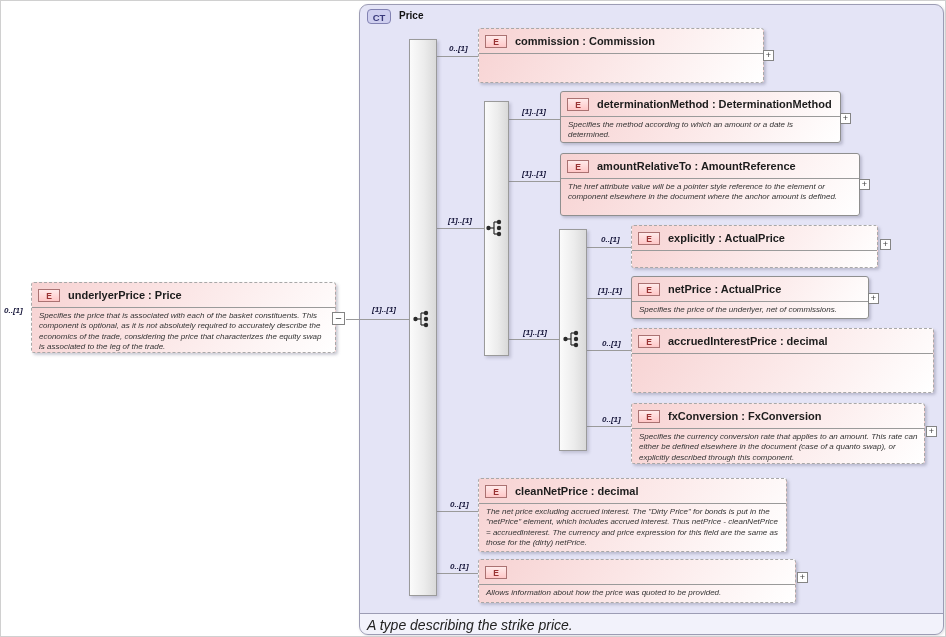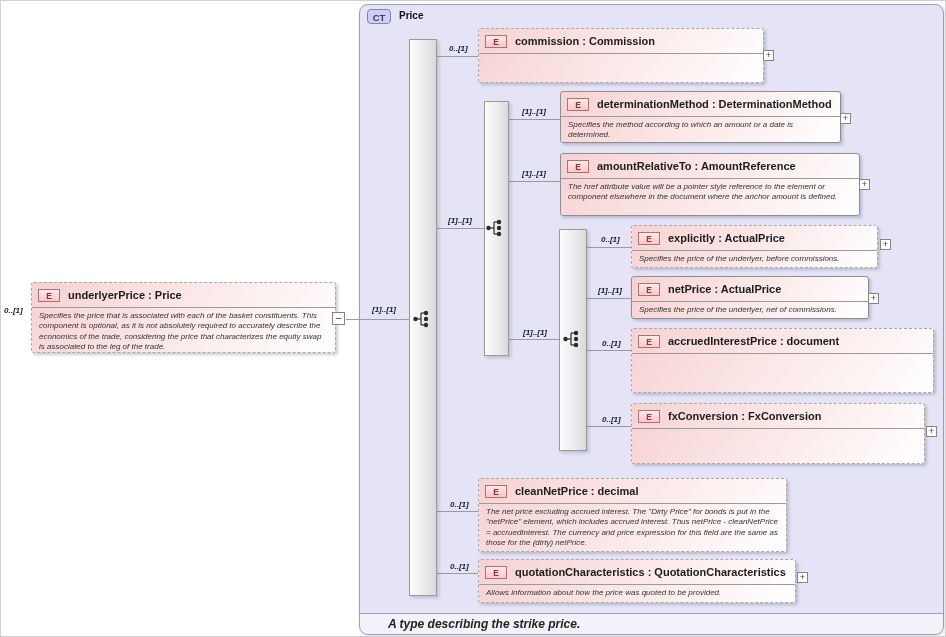--- a/index.html
+++ b/index.html
@@ -12,21 +12,21 @@
   .ct-container{
     position:absolute;left:358px;top:3px;width:585px;height:631px;
     background:#e4e4f6;border:1px solid #9c9cb4;border-radius:9px;
     box-sizing:border-box;box-shadow:1px 1px 3px rgba(120,120,140,.25);
   }
   .ct-footer-strip{
     position:absolute;left:359px;top:613px;width:583px;height:20px;
     background:rgba(255,255,255,.5);border-radius:0 0 8px 8px;
   }
   .ct-footer-line{position:absolute;left:359px;top:612px;width:583px;height:1px;background:#9c9cb4;}
-  .ct-footnote{position:absolute;left:387px;top:616px;font-style:italic;font-size:12px;color:#222;font-weight:bold;}
+  .ct-footnote{position:absolute;left:366px;top:616px;font-style:italic;font-size:14px;color:#222;}
   .ct-badge{
     position:absolute;left:366px;top:8px;width:24px;height:15px;
     background:#cfcfef;border:1px solid #8282b2;border-radius:4px;
     color:#38387a;font-weight:bold;font-size:9.5px;line-height:15px;text-align:center;box-sizing:border-box;
   }
   .ct-title{position:absolute;left:398px;top:9px;font-weight:bold;font-size:10px;color:#111;}
   
   .el-box{
     position:absolute;box-sizing:border-box;border-radius:3px;overflow:hidden;
     border:1px dashed #a8a8a8;
@@ -171,63 +171,62 @@
     <div class="el-desc">The href attribute value will be a pointer style reference to the element or component elsewhere in the document where the anchor amount is defined.</div>
   </div>
   <div class="plus" style="left:858px;top:178px">+</div>
 
   <div class="el-box" style="left:630px;top:224px;width:247px;height:43px">
     <div class="el-title">
       <span class="e-badge">E</span>
       <span>explicitly : ActualPrice</span>
     </div>
     <div class="el-sep"></div>
-    <div class="el-desc">Specifies the price of the underlyer, before commissions.</div>
   </div>
   <div class="plus" style="left:879px;top:238px">+</div>
 
   <div class="el-box solid" style="left:630px;top:275px;width:238px;height:43px">
     <div class="el-title">
       <span class="e-badge">E</span>
       <span>netPrice : ActualPrice</span>
     </div>
     <div class="el-sep"></div>
     <div class="el-desc">Specifies the price of the underlyer, net of commissions.</div>
   </div>
   <div class="plus" style="left:867px;top:292px">+</div>
 
   <div class="el-box" style="left:630px;top:327px;width:303px;height:65px">
     <div class="el-title">
       <span class="e-badge">E</span>
-      <span>accruedInterestPrice : document</span>
+      <span>accruedInterestPrice : decimal</span>
     </div>
     <div class="el-sep"></div>
   </div>
 
   <div class="el-box" style="left:630px;top:402px;width:294px;height:61px">
     <div class="el-title">
       <span class="e-badge">E</span>
       <span>fxConversion : FxConversion</span>
     </div>
     <div class="el-sep"></div>
+    <div class="el-desc">Specifies the currency conversion rate that applies to an amount. This rate can either be defined elsewhere in the document (case of a quanto swap), or explicitly described through this component.</div>
   </div>
   <div class="plus" style="left:925px;top:425px">+</div>
 
   <div class="el-box" style="left:477px;top:477px;width:309px;height:74px">
     <div class="el-title">
       <span class="e-badge">E</span>
       <span>cleanNetPrice : decimal</span>
     </div>
     <div class="el-sep"></div>
     <div class="el-desc">The net price excluding accrued interest. The "Dirty Price" for bonds is put in the "netPrice" element, which includes accrued interest. Thus netPrice - cleanNetPrice = accruedInterest. The currency and price expression for this field are the same as those for the (dirty) netPrice.</div>
   </div>
 
   <div class="el-box" style="left:477px;top:558px;width:318px;height:44px">
     <div class="el-title">
       <span class="e-badge">E</span>
-      <span>quotationCharacteristics : QuotationCharacteristics</span>
     </div>
     <div class="el-sep"></div>
     <div class="el-desc">Allows information about how the price was quoted to be provided.</div>
   </div>
   <div class="plus" style="left:796px;top:571px">+</div>
 
 </div>
 
 </body></html>

